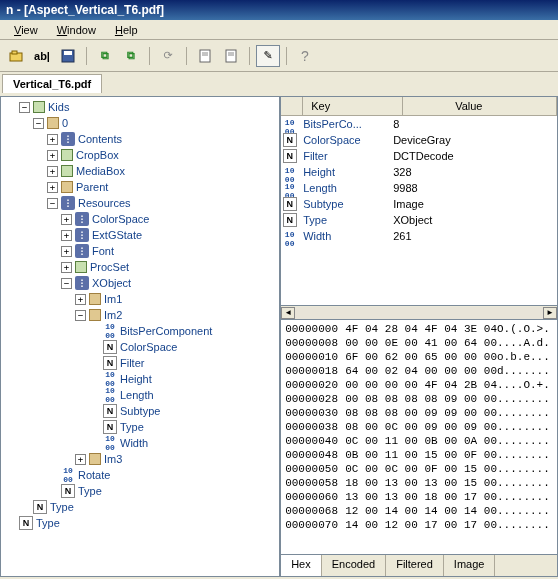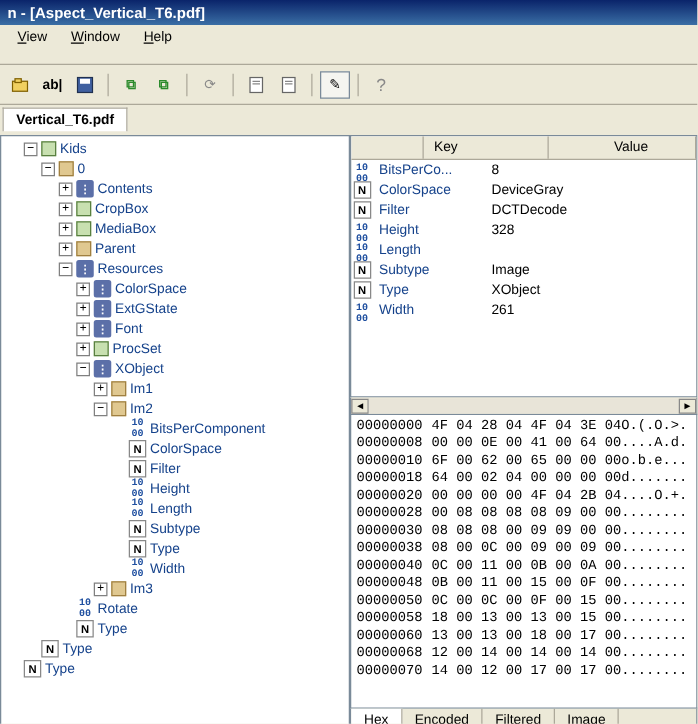--- a/index.html
+++ b/index.html
@@ -17,21 +17,21 @@
   color: #fff;
   padding: 3px 6px;
   font-weight: bold;
   font-size: 12px;
   height: 20px;
 }
 .menubar {
   background: #ece9d8;
   padding: 2px 6px;
   border-bottom: 1px solid #aca899;
-  height: 32px;
+  height: 20px;
 }
 .menu-item {
   display: inline-block;
   padding: 2px 8px;
   cursor: default;
 }
 .menu-item u { text-decoration: underline; }
 .toolbar {
   background: #ece9d8;
   padding: 4px 4px;
@@ -132,21 +132,20 @@
   flex: 0 0 210px;
   background: #fff;
   border: 1px solid #7a8a99;
   overflow: auto;
 }
 .kv-header {
   display: flex;
   background: #ece9d8;
   border-bottom: 1px solid #aca899;
   font-weight: normal;
-  padding-left: 36px;
 }
 .kv-header > div {
   padding: 3px 8px;
   border-right: 1px solid #aca899;
 }
 .kv-col-key { width: 100px; }
 .kv-col-val { flex: 1; margin-left: 44px; }
 .kv-body .kv-row {
   display: flex;
   align-items: center;
@@ -450,20 +449,21 @@
             <span class="kv-v">DCTDecode</span>
           </div>
           <div class="kv-row">
             <span class="kv-ic"><span class="ticon hex">10<br>00</span></span>
             <span class="kv-k">Height</span>
             <span class="kv-v">328</span>
           </div>
           <div class="kv-row">
             <span class="kv-ic"><span class="ticon hex">10<br>00</span></span>
             <span class="kv-k">Length</span>
+            <span class="kv-v">9988</span>
           </div>
           <div class="kv-row">
             <span class="kv-ic"><span class="ticon n">N</span></span>
             <span class="kv-k">Subtype</span>
             <span class="kv-v">Image</span>
           </div>
           <div class="kv-row">
             <span class="kv-ic"><span class="ticon n">N</span></span>
             <span class="kv-k">Type</span>
             <span class="kv-v">XObject</span>

